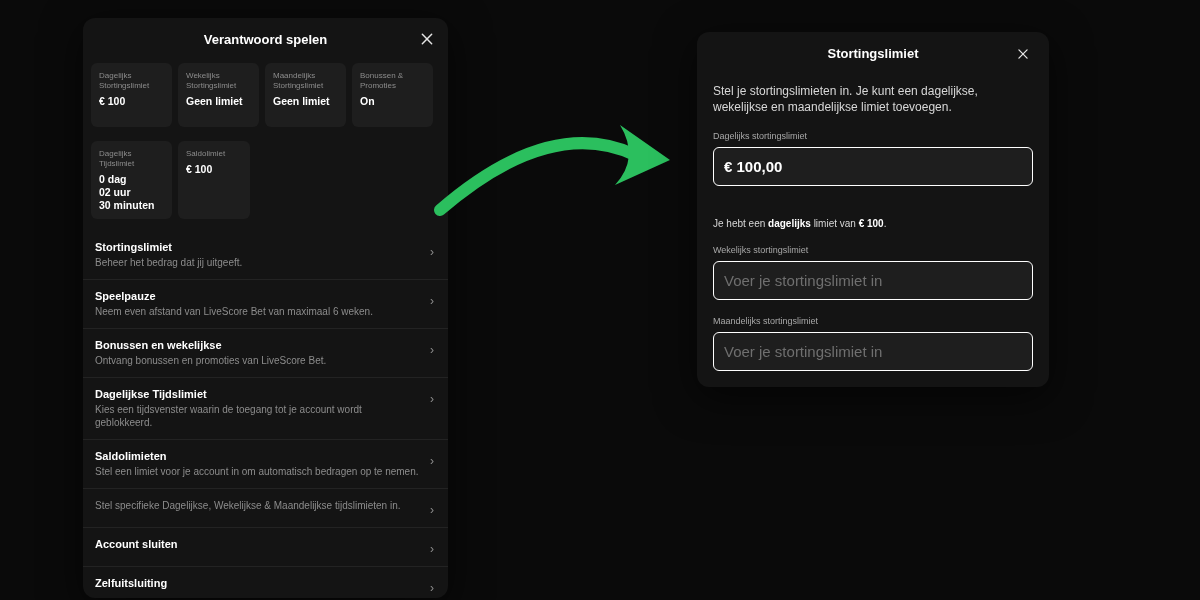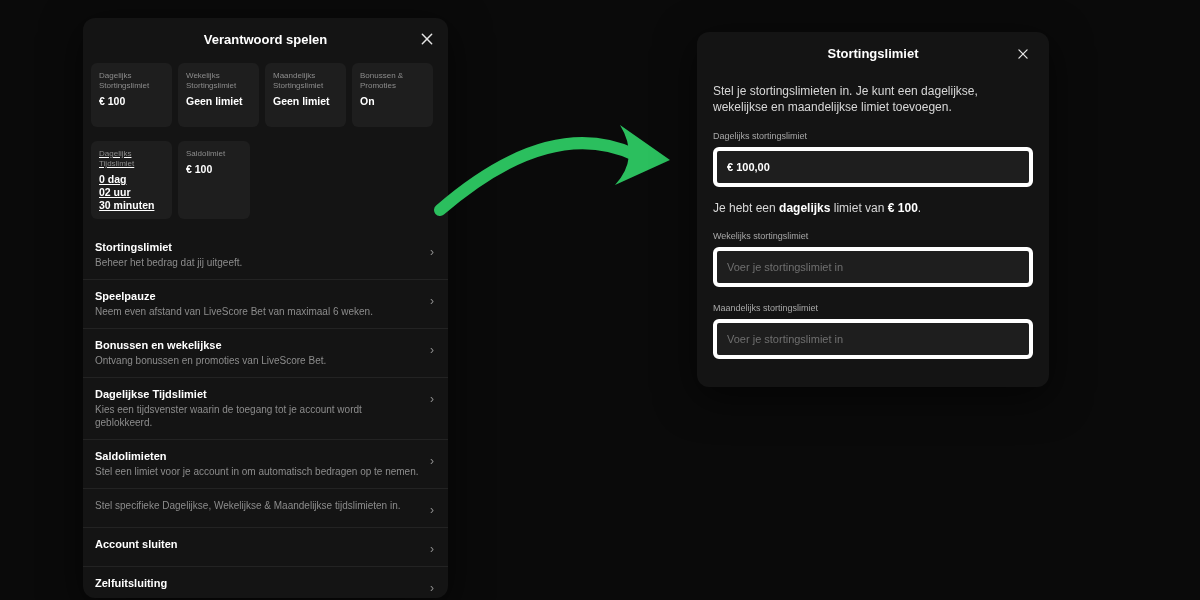--- a/index.html
+++ b/index.html
@@ -62,21 +62,21 @@
     gap: 6px;
     padding: 6px 8px;
   }
   .card {
     background: #1e1e1e;
     border-radius: 6px;
     padding: 8px 8px 10px 8px;
     width: 81px;
     height: 64px;
   }
-  .card-wide { width: 72px; height: 78px; text-decoration: underline; }
+  .card-wide { width: 72px; height: 78px; }
   .card-label {
     font-size: 8px;
     color: #8c8c8c;
     line-height: 1.25;
     margin-bottom: 4px;
   }
   .card-value {
     font-size: 10.5px;
     font-weight: 700;
     color: #fff;
@@ -141,36 +141,36 @@
   }
   .rp-label {
     font-size: 9px;
     color: #a8a8a8;
     margin-top: 16px;
     margin-bottom: 6px;
   }
   .rp-input {
     width: 100%;
     background: #1e1e1e;
-    border: 4px solid #ffffff;
+    border: 1px solid #ffffff;
     border-radius: 6px;
     padding: 10px 10px;
     color: #fff;
-    font-size: 11px;
+    font-size: 15px;
     font-weight: 600;
     outline: none;
   }
   .rp-input::placeholder {
     color: #6f6f6f;
     font-weight: 400;
   }
   .rp-note {
-    font-size: 12px;
+    font-size: 10px;
     color: #d8d8d8;
-    margin-top: 14px;
+    margin-top: 32px;
   }
   .rp-note b { font-weight: 700; color: #fff; }
   
   .arrow {
     position: absolute;
     left: 430px;
     top: 90px;
     width: 250px;
     height: 130px;
     pointer-events: none;

